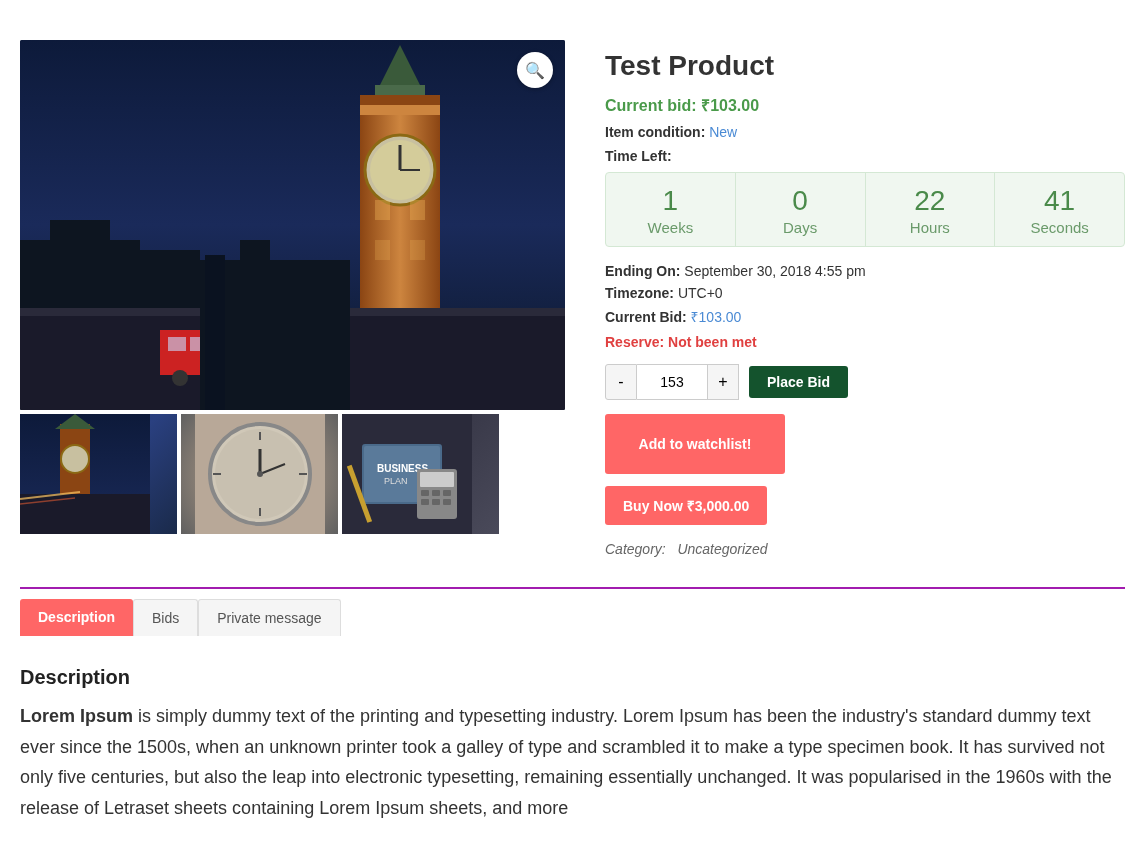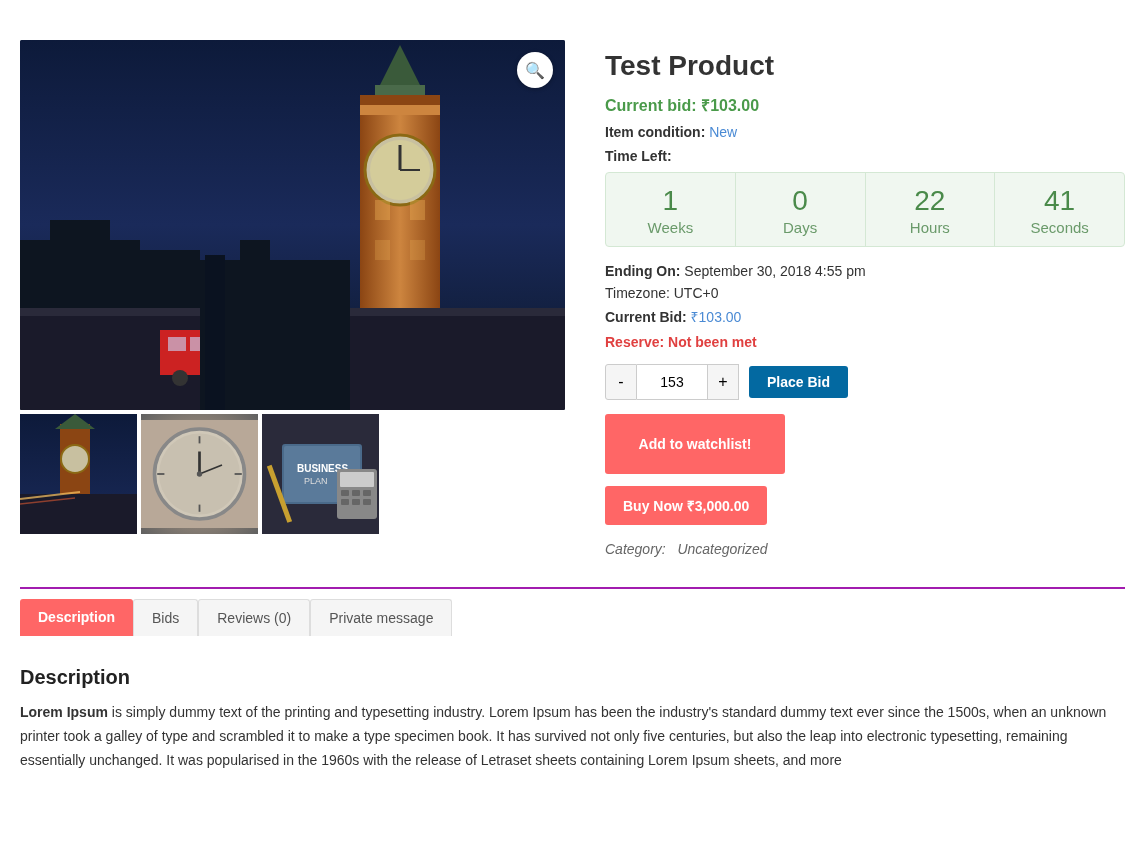--- a/index.html
+++ b/index.html
@@ -3,61 +3,61 @@
   <meta charset="utf-8">
   <style>
     * { box-sizing: border-box; margin: 0; padding: 0; }
     body { font-family: Arial, sans-serif; background: #fff; color: #333; font-size: 14px; }
     .page-wrapper { max-width: 1145px; margin: 0 auto; padding: 20px; }
     .product-section { display: flex; gap: 40px; padding: 20px 0 30px; }
     .product-images { width: 545px; flex-shrink: 0; }
     .main-image { position: relative; width: 100%; height: 370px; background: #1a2a4a; overflow: hidden; border-radius: 2px; }
     .zoom-icon { position: absolute; top: 12px; right: 12px; width: 36px; height: 36px; background: #fff; border-radius: 50%; display: flex; align-items: center; justify-content: center; cursor: pointer; box-shadow: 0 1px 4px rgba(0,0,0,0.3); }
     .thumbnail-row { display: flex; gap: 4px; margin-top: 4px; }
-    .thumbnail { width: 117px; height: 120px; overflow: hidden; cursor: pointer; }
+    .thumbnail { width: 157px; height: 120px; overflow: hidden; cursor: pointer; }
     .thumb-1 { background: linear-gradient(135deg, #1a3060 0%, #2a4080 50%, #1a2a4a 100%); }
     .thumb-2 { background: radial-gradient(circle, #c8c0b0 0%, #a09080 40%, #606060 100%); display: flex; align-items: center; justify-content: center; }
     .thumb-3 { background: linear-gradient(135deg, #2a2a2a 0%, #3a3a4a 50%, #4a4a5a 100%); }
     .product-info { flex: 1; padding-top: 10px; }
     .product-title { font-size: 28px; font-weight: 600; color: #333; margin-bottom: 12px; }
     .current-bid-label { color: #4a9a4a; font-size: 16px; font-weight: 600; margin-bottom: 8px; }
     .item-condition { margin-bottom: 8px; font-size: 14px; }
     .item-condition span { color: #e66; }
     .time-left-label { font-weight: 700; margin-bottom: 8px; font-size: 14px; }
     .countdown-box { display: flex; background: #f0f7f0; border: 1px solid #d4e8d4; border-radius: 4px; overflow: hidden; margin-bottom: 16px; }
     .countdown-unit { flex: 1; text-align: center; padding: 14px 8px 10px; border-right: 1px solid #d4e8d4; }
     .countdown-unit:last-child { border-right: none; }
     .countdown-number { font-size: 28px; font-weight: 400; color: #4a8a4a; display: block; line-height: 1; }
     .countdown-label { font-size: 15px; color: #6a9a6a; margin-top: 4px; display: block; }
     .ending-on { margin-bottom: 6px; font-size: 14px; }
     .ending-on strong { font-weight: 700; }
     .timezone { margin-bottom: 6px; font-size: 14px; }
-    .timezone strong { font-weight: 400; }
+    .timezone strong { font-weight: 700; }
     .current-bid-row { margin-bottom: 8px; font-size: 14px; }
     .current-bid-row strong { font-weight: 700; }
     .bid-amount { color: #4a8ad4; }
     .reserve-notice { color: #e04040; font-weight: 700; margin-bottom: 14px; font-size: 14px; }
     .bid-controls { display: flex; align-items: center; gap: 0; margin-bottom: 14px; }
     .bid-btn { width: 32px; height: 36px; background: #f5f5f5; border: 1px solid #ccc; cursor: pointer; font-size: 16px; display: flex; align-items: center; justify-content: center; }
     .bid-btn:first-child { border-radius: 3px 0 0 3px; }
     .bid-btn:last-child { border-radius: 0 3px 3px 0; }
     .bid-input { width: 70px; height: 36px; border: 1px solid #ccc; border-left: none; border-right: none; text-align: center; font-size: 14px; }
-    .place-bid-btn { margin-left: 10px; background: #0369a1; color: #fff; border: none; padding: 8px 18px; border-radius: 3px; cursor: pointer; font-size: 14px; font-weight: 600; }
+    .place-bid-btn { margin-left: 10px; background: #14532d; color: #fff; border: none; padding: 8px 18px; border-radius: 3px; cursor: pointer; font-size: 14px; font-weight: 600; }
     .watchlist-btn { display: block; width: 180px; background: #ff6666; color: #fff; border: none; padding: 22px 18px; border-radius: 3px; cursor: pointer; font-size: 14px; font-weight: 600; margin-bottom: 12px; }
     .buy-now-btn { display: block; background: #ff6666; color: #fff; border: none; padding: 10px 18px; border-radius: 3px; cursor: pointer; font-size: 14px; font-weight: 600; margin-bottom: 16px; }
     .category-row { font-style: italic; font-size: 14px; color: #666; }
     .category-row span { color: #666; }
     .tabs-section { border-top: 2px solid #a21caf; padding-top: 10px; }
     .tabs-nav { display: flex; gap: 0; margin-bottom: 20px; }
     .tab-item { padding: 10px 18px; cursor: pointer; font-size: 14px; border-radius: 3px 3px 0 0; }
     .tab-item.active { background: #ff6666; color: #fff; font-weight: 600; }
     .tab-item:not(.active) { color: #555; background: #f5f5f5; border: 1px solid #ddd; border-bottom: none; }
     .description-section { padding: 10px 0; }
     .description-heading { font-size: 20px; font-weight: 700; margin-bottom: 12px; color: #222; }
-    .description-text { font-size: 14px; line-height: 1.7; color: #333; }
+    .description-text { font-size: 18px; line-height: 1.7; color: #333; }
     .description-text strong { font-weight: 700; }
   </style>
 </head>
 <body>
 
 <div class="page-wrapper">
 
   <div class="product-section">
 
     <div class="product-images">
@@ -255,21 +255,20 @@
         &nbsp;
         <span>Uncategorized</span>
       </div>
     </div>
   </div>
 
   <div class="tabs-section">
     <div class="tabs-nav">
       <div class="tab-item active">Description</div>
       <div class="tab-item">Bids</div>
-      <div class="tab-item">Reviews (0)</div>
       <div class="tab-item">Private message</div>
     </div>
 
     <div class="description-section">
       <h2 class="description-heading">Description</h2>
       <p class="description-text">
         <strong>Lorem Ipsum</strong><span> is simply dummy text of the printing and typesetting industry. Lorem Ipsum has been the industry's standard dummy text ever since the 1500s, when an unknown printer took a galley of type and scrambled it to make a type specimen book. It has survived not only five centuries, but also the leap into electronic typesetting, remaining essentially unchanged. It was popularised in the 1960s with the release of Letraset sheets containing Lorem Ipsum sheets, and more</span>
       </p>
     </div>
   </div>

